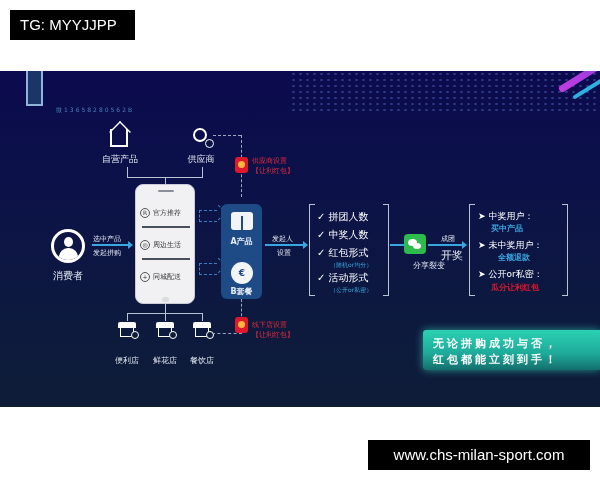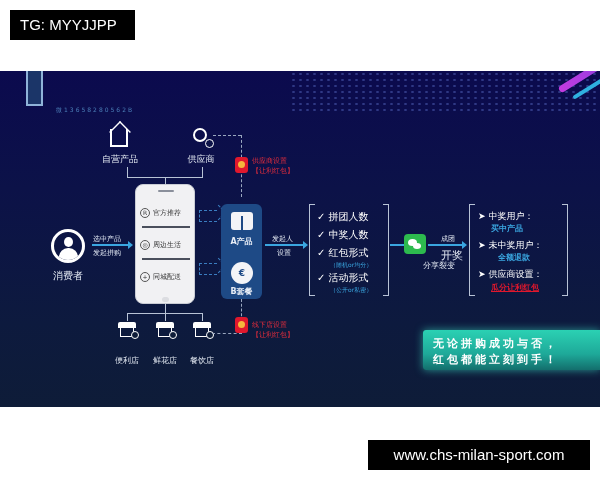--- a/index.html
+++ b/index.html
@@ -58,21 +58,21 @@
   .red-txt { position: absolute; font-size: 7px; color: #e52d3c; line-height: 9px; white-space: nowrap; }
 
   .bracket { position: absolute; border: 1.5px solid #b8c3d6; }
   .bracket.l { border-right: none; width: 6px; }
   .bracket.r { border-left: none; width: 6px; }
 
   .check-item { position: absolute; font-size: 10px; color: #ffffff; white-space: nowrap; }
   .check-sub { position: absolute; font-size: 6px; color: #3aa6e0; white-space: nowrap; }
   .result-item { position: absolute; font-size: 9px; color: #ffffff; white-space: nowrap; }
   .result-sub { position: absolute; font-size: 8px; color: #3aa6e0; white-space: nowrap; font-weight: bold; }
-  .result-sub.red { color: #e0182d; text-decoration: underline; }
+  .result-sub.red { color: #e0182d; }
 
   .wechat { position: absolute; left: 404px; top: 163px; width: 22px; height: 20px; background: #2dbb4e; border-radius: 4px; }
   .wechat::before { content: ""; position: absolute; left: 4px; top: 5px; width: 9px; height: 7px; background: #fff; border-radius: 50%; }
   .wechat::after { content: ""; position: absolute; left: 9px; top: 9px; width: 8px; height: 6px; background: #fff; border-radius: 50%; }
 
   .banner { position: absolute; left: 423px; top: 259px; width: 177px; height: 40px;
     background: linear-gradient(180deg, #2bd1b3 0%, #1ea999 60%, #136e6c 100%); border-radius: 3px 0 0 3px;
     box-shadow: 0 0 8px rgba(60,230,200,0.6); }
   .banner-line { position: absolute; left: 10px; font-size: 11px; font-weight: bold; color: #ffffff; letter-spacing: 3px; white-space: nowrap; }
 
@@ -183,32 +183,32 @@
   <div class="bracket r" style="left:383px; top:133px; height:92px;"></div>
   <div class="check-item" style="left:317px; top:139px;"><span>✓</span> <span>拼团人数</span></div>
   <div class="check-item" style="left:317px; top:157px;"><span>✓</span> <span>中奖人数</span></div>
   <div class="check-item" style="left:317px; top:175px;"><span>✓</span> <span>红包形式</span></div>
   <div class="check-sub" style="left:330px; top:190px;">（随机or均分）</div>
   <div class="check-item" style="left:317px; top:200px;"><span>✓</span> <span>活动形式</span></div>
   <div class="check-sub" style="left:330px; top:215px;">（公开or私密）</div>
 
   <div class="hline" style="left:390px; top:173px; width:14px; background:#3aa6e0; height:2px;"></div>
   <div class="wechat"></div>
-  <div class="txt lbl" style="left:418px; top:189px; width:42px; font-size:8px;">分享裂变</div>
+  <div class="txt lbl" style="left:408px; top:189px; width:42px; font-size:8px;">分享裂变</div>
   <div class="txt small" style="left:441px; top:163px; font-size:7px;">成团</div>
   <div class="arrow-line" style="left:428px; top:173px; width:36px;"></div>
   <div class="txt small" style="left:441px; top:177px; font-size:11px;">开奖</div>
 
   <div class="bracket l" style="left:469px; top:133px; height:92px;"></div>
   <div class="bracket r" style="left:562px; top:133px; height:92px;"></div>
   <div class="result-item" style="left:478px; top:139px;"><span>➤</span> <span>中奖用户：</span></div>
   <div class="result-sub" style="left:491px; top:152px;">买中产品</div>
   <div class="result-item" style="left:478px; top:168px;"><span>➤</span> <span>未中奖用户：</span></div>
   <div class="result-sub" style="left:491px; top:181px;margin-left:7px;">全额退款</div>
-  <div class="result-item" style="left:478px; top:197px;"><span>➤</span> <span>供应商设置：</span></div>
+  <div class="result-item" style="left:478px; top:197px;"><span>➤</span> <span>公开or私密：</span></div>
   <div class="result-sub red" style="left:491px; top:210px; width:58px; white-space:normal; line-height:13px;">瓜分让利红包</div>
 
   <div class="banner">
     <div class="banner-line" style="top:22px;">红包都能立刻到手！</div>
     <div class="banner-line" style="top:6px;">无论拼购成功与否，</div>
   </div>
 
 </div>
 
 <div class="tag tag-bottom">www.chs-milan-sport.com</div>

